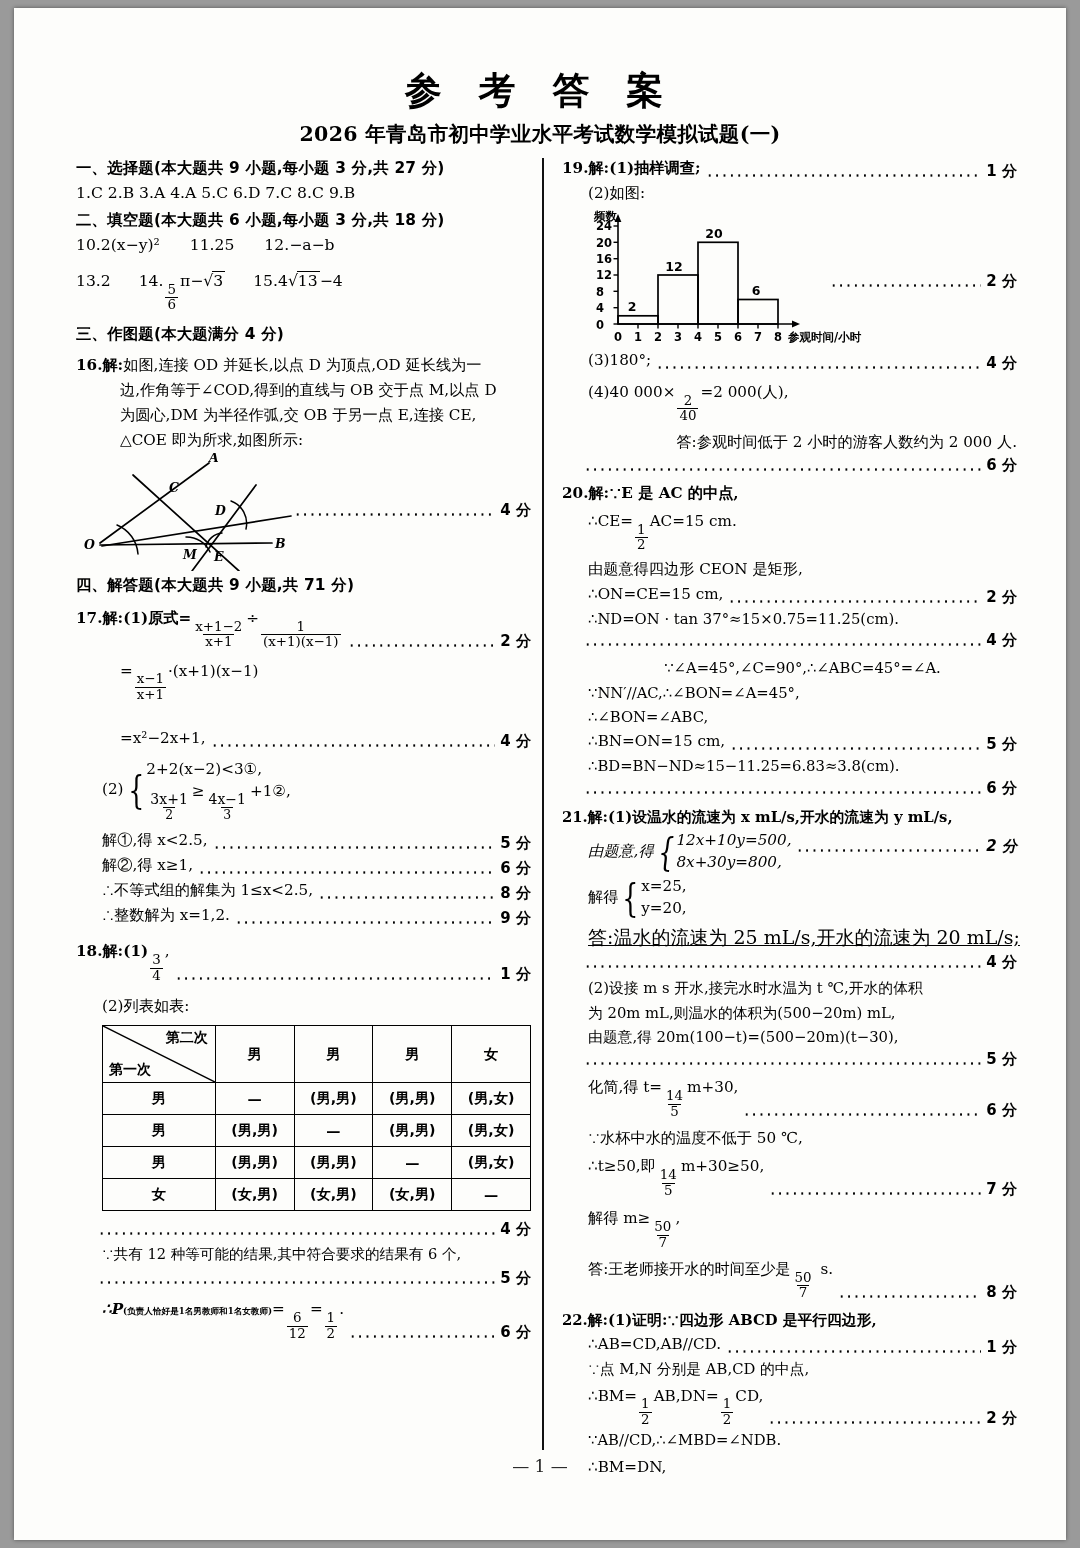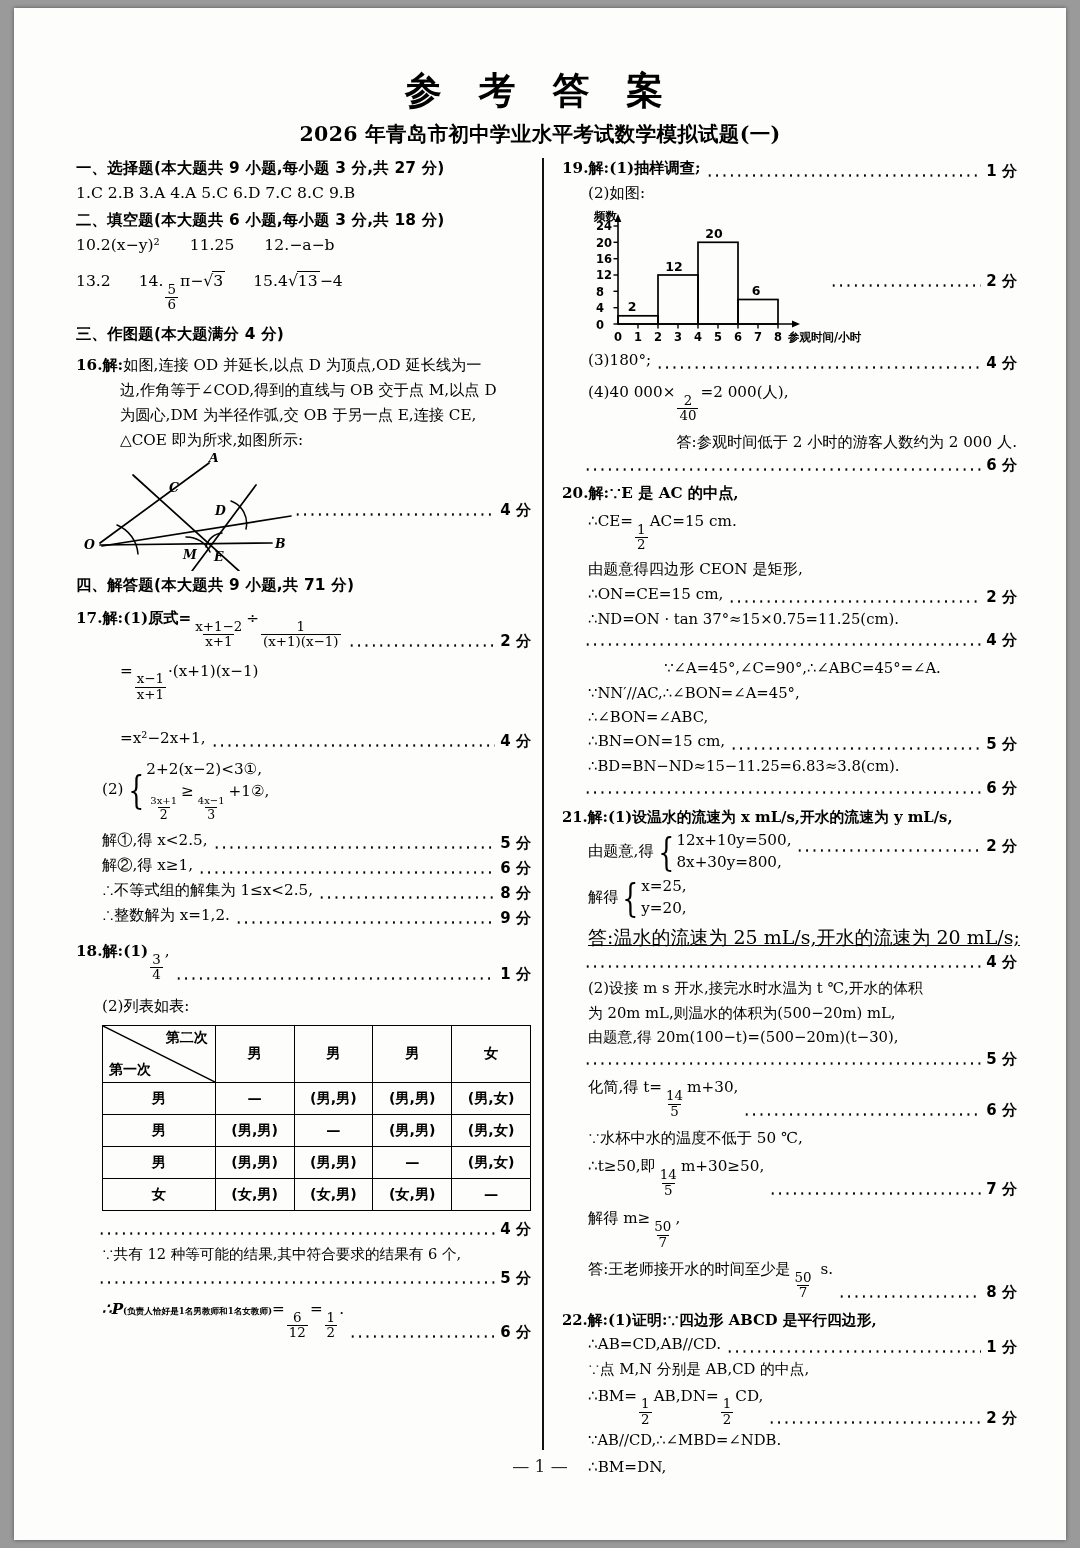--- a/index.html
+++ b/index.html
@@ -61,21 +61,21 @@
             background-size:7.4px 3px; background-repeat:repeat-x;
             background-position:0 center; min-width:22px; }
   .score { flex:0 0 auto; font-size:15px; font-weight:bold; white-space:nowrap;
            font-family:"DejaVu Sans","Liberation Sans",sans-serif; }
   .full-leader { display:flex; align-items:flex-end; width:455px; }
   .full-leader .leader { margin-left:0; }
 
   
   .frac { display:inline-flex; flex-direction:column; align-items:center;
           vertical-align:-0.52em; margin:0 2px; line-height:1.08; }
-  .frac .num { font-size:10px; padding:0 2px; }
+  .frac .num { font-size:14px; padding:0 2px; }
   .frac .den { font-size:12.4px; padding:0 2px; border-top:1.2px solid #000; }
   .frac.big .num, .frac.big .den { font-size:13.4px; }
   .sqrt { display:inline-block; }
   .sqrt > .radicand { border-top:1.15px solid #000; padding:0 2px 0 1px; margin-left:-1px; }
 
   
   .system { display:inline-flex; align-items:center; vertical-align:middle; }
   .system .brace { font-size:39px; line-height:.72; font-weight:300;
                    transform:scaleX(.65); margin-right:-2px; }
   .system .eqs { display:inline-block; }
@@ -466,21 +466,21 @@
           <span class="score">5 分</span>
     </div>
     <div class="line ind1" style="font-size:14.8px;">∴BD=BN−ND≈15−11.25=6.83≈3.8(cm).</div>
     <div class="full-leader" style="padding-left:22px;width:433px;">
       <span class="leader"></span>
           <span class="score">6 分</span>
     </div>
 
     <div class="line bold" style="margin-top:7px;font-size:14.8px;">21.解:(1)设温水的流速为 x mL/s,开水的流速为 y mL/s,</div>
 
-    <div class="row" style="margin-top:2px;">
+    <div class="row" style="margin-top:2px;font-style:italic;">
       <span class="body line ind1">
         <span>由题意,得</span><span class="system">
               <span class="brace">{</span>
               <span class="eqs">
           <div>12x+10y=500,</div>
           <div>8x+30y=800,</div>
         </span>
             </span>
       </span>
       <span class="leader" style="margin-bottom:22px;"></span>

